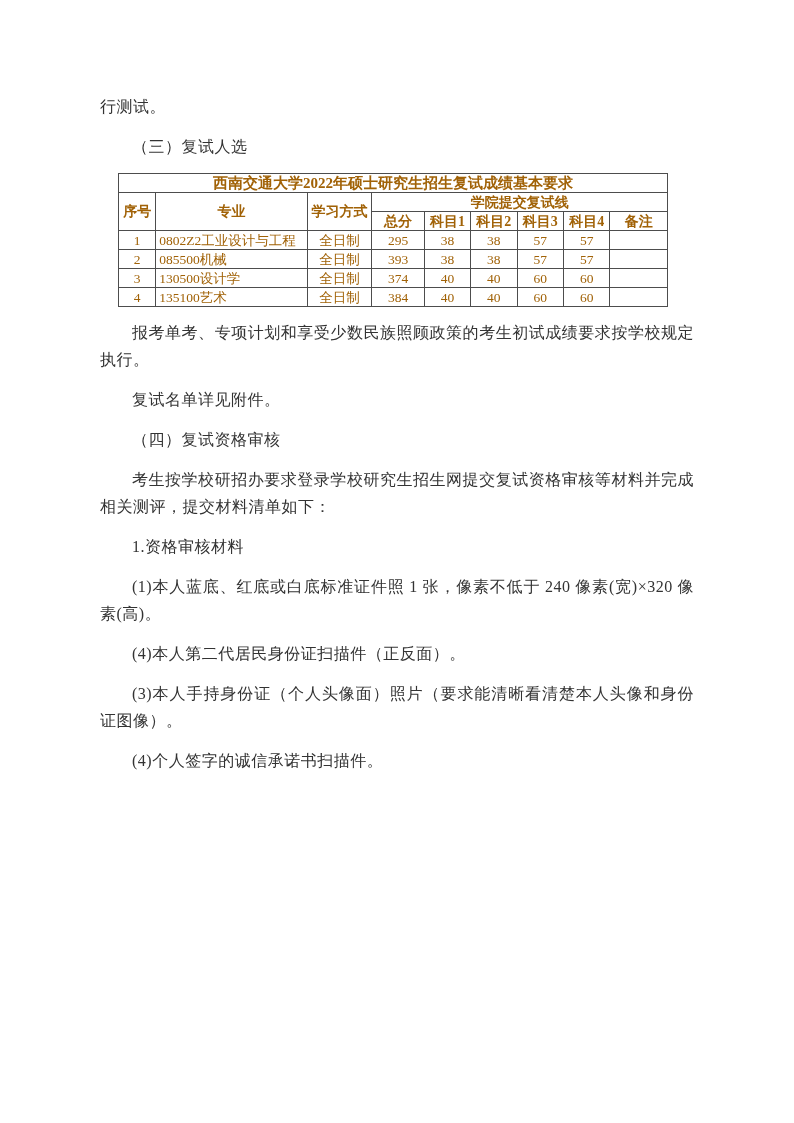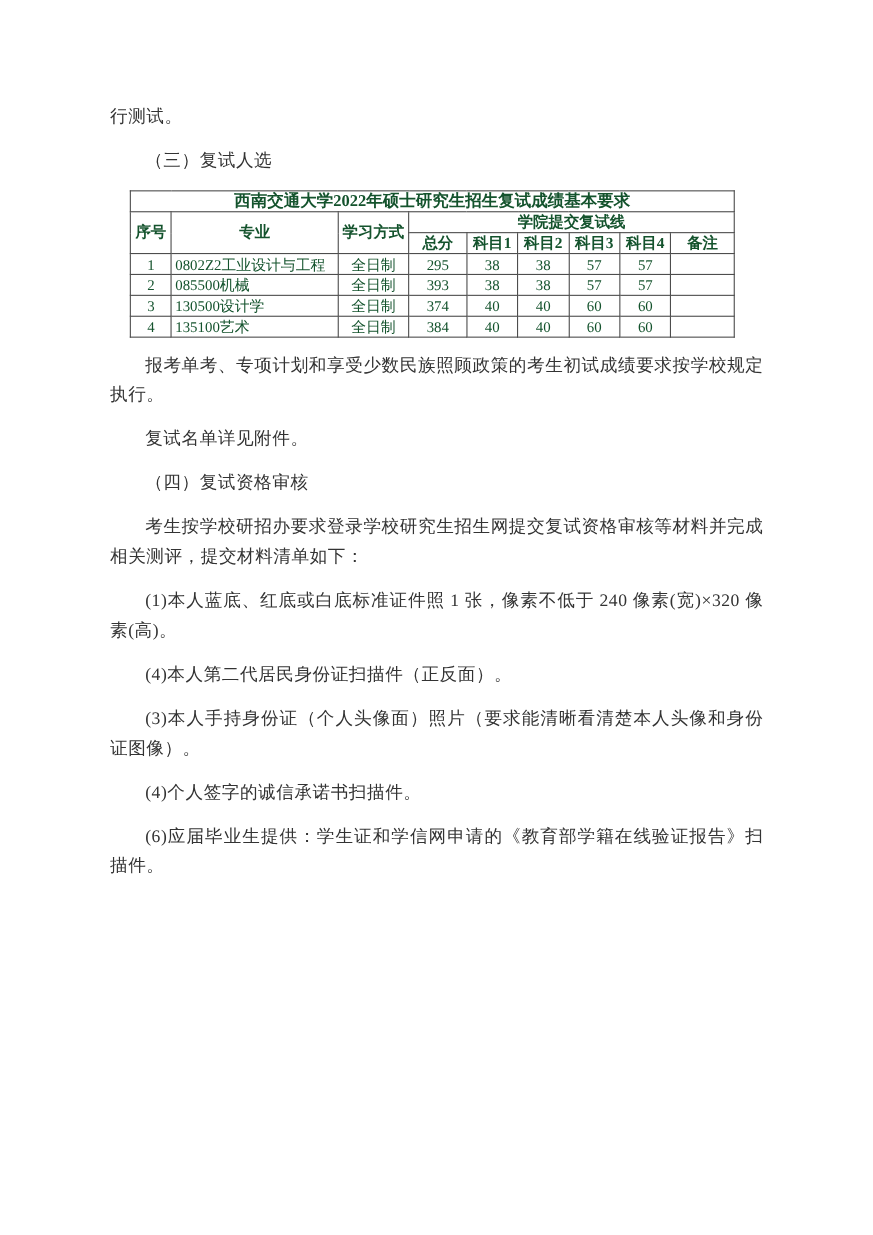--- a/index.html
+++ b/index.html
@@ -23,21 +23,21 @@
   }
   p.indent { text-indent: 2em; }
   p.no-indent { text-indent: 0; }
 
   table.score-table {
     border-collapse: collapse;
     table-layout: fixed;
     width: 550px;
     margin: 4px 0 12px 18px;
     font-family: "Liberation Serif", "DejaVu Serif", serif;
-    color: #14532d;
+    color: #a16207;
   }
   table.score-table td {
     border: 1px solid #4d4d4d;
     height: 19px;
     font-size: 13.5px;
     line-height: 17px;
     text-align: center;
     vertical-align: middle;
     padding: 0 1px;
     overflow: hidden;
@@ -139,19 +139,19 @@
         <td>60</td>
         <td></td>
       </tr>
     </tbody>
   </table>
 
   <p class="body-text indent">报考单考、专项计划和享受少数民族照顾政策的考生初试成绩要求按学校规定执行。</p>
   <p class="body-text indent">复试名单详见附件。</p>
   <p class="body-text indent">（四）复试资格审核</p>
   <p class="body-text indent">考生按学校研招办要求登录学校研究生招生网提交复试资格审核等材料并完成相关测评，提交材料清单如下：</p>
+  <p class="body-text indent">1.资格审核材料</p>
   <p class="body-text indent">(1)本人蓝底、红底或白底标准证件照 1 张，像素不低于 240 像素(宽)×320 像素(高)。</p>
   <p class="body-text indent">(4)本人第二代居民身份证扫描件（正反面）。</p>
   <p class="body-text indent">(3)本人手持身份证（个人头像面）照片（要求能清晰看清楚本人头像和身份证图像）。</p>
   <p class="body-text indent">(4)个人签字的诚信承诺书扫描件。</p>
-  <p class="body-text indent">(6)应届毕业生提供：学生证和学信网申请的《教育部学籍在线验证报告》扫描件。</p>
 
 </div>
 
 </body></html>

